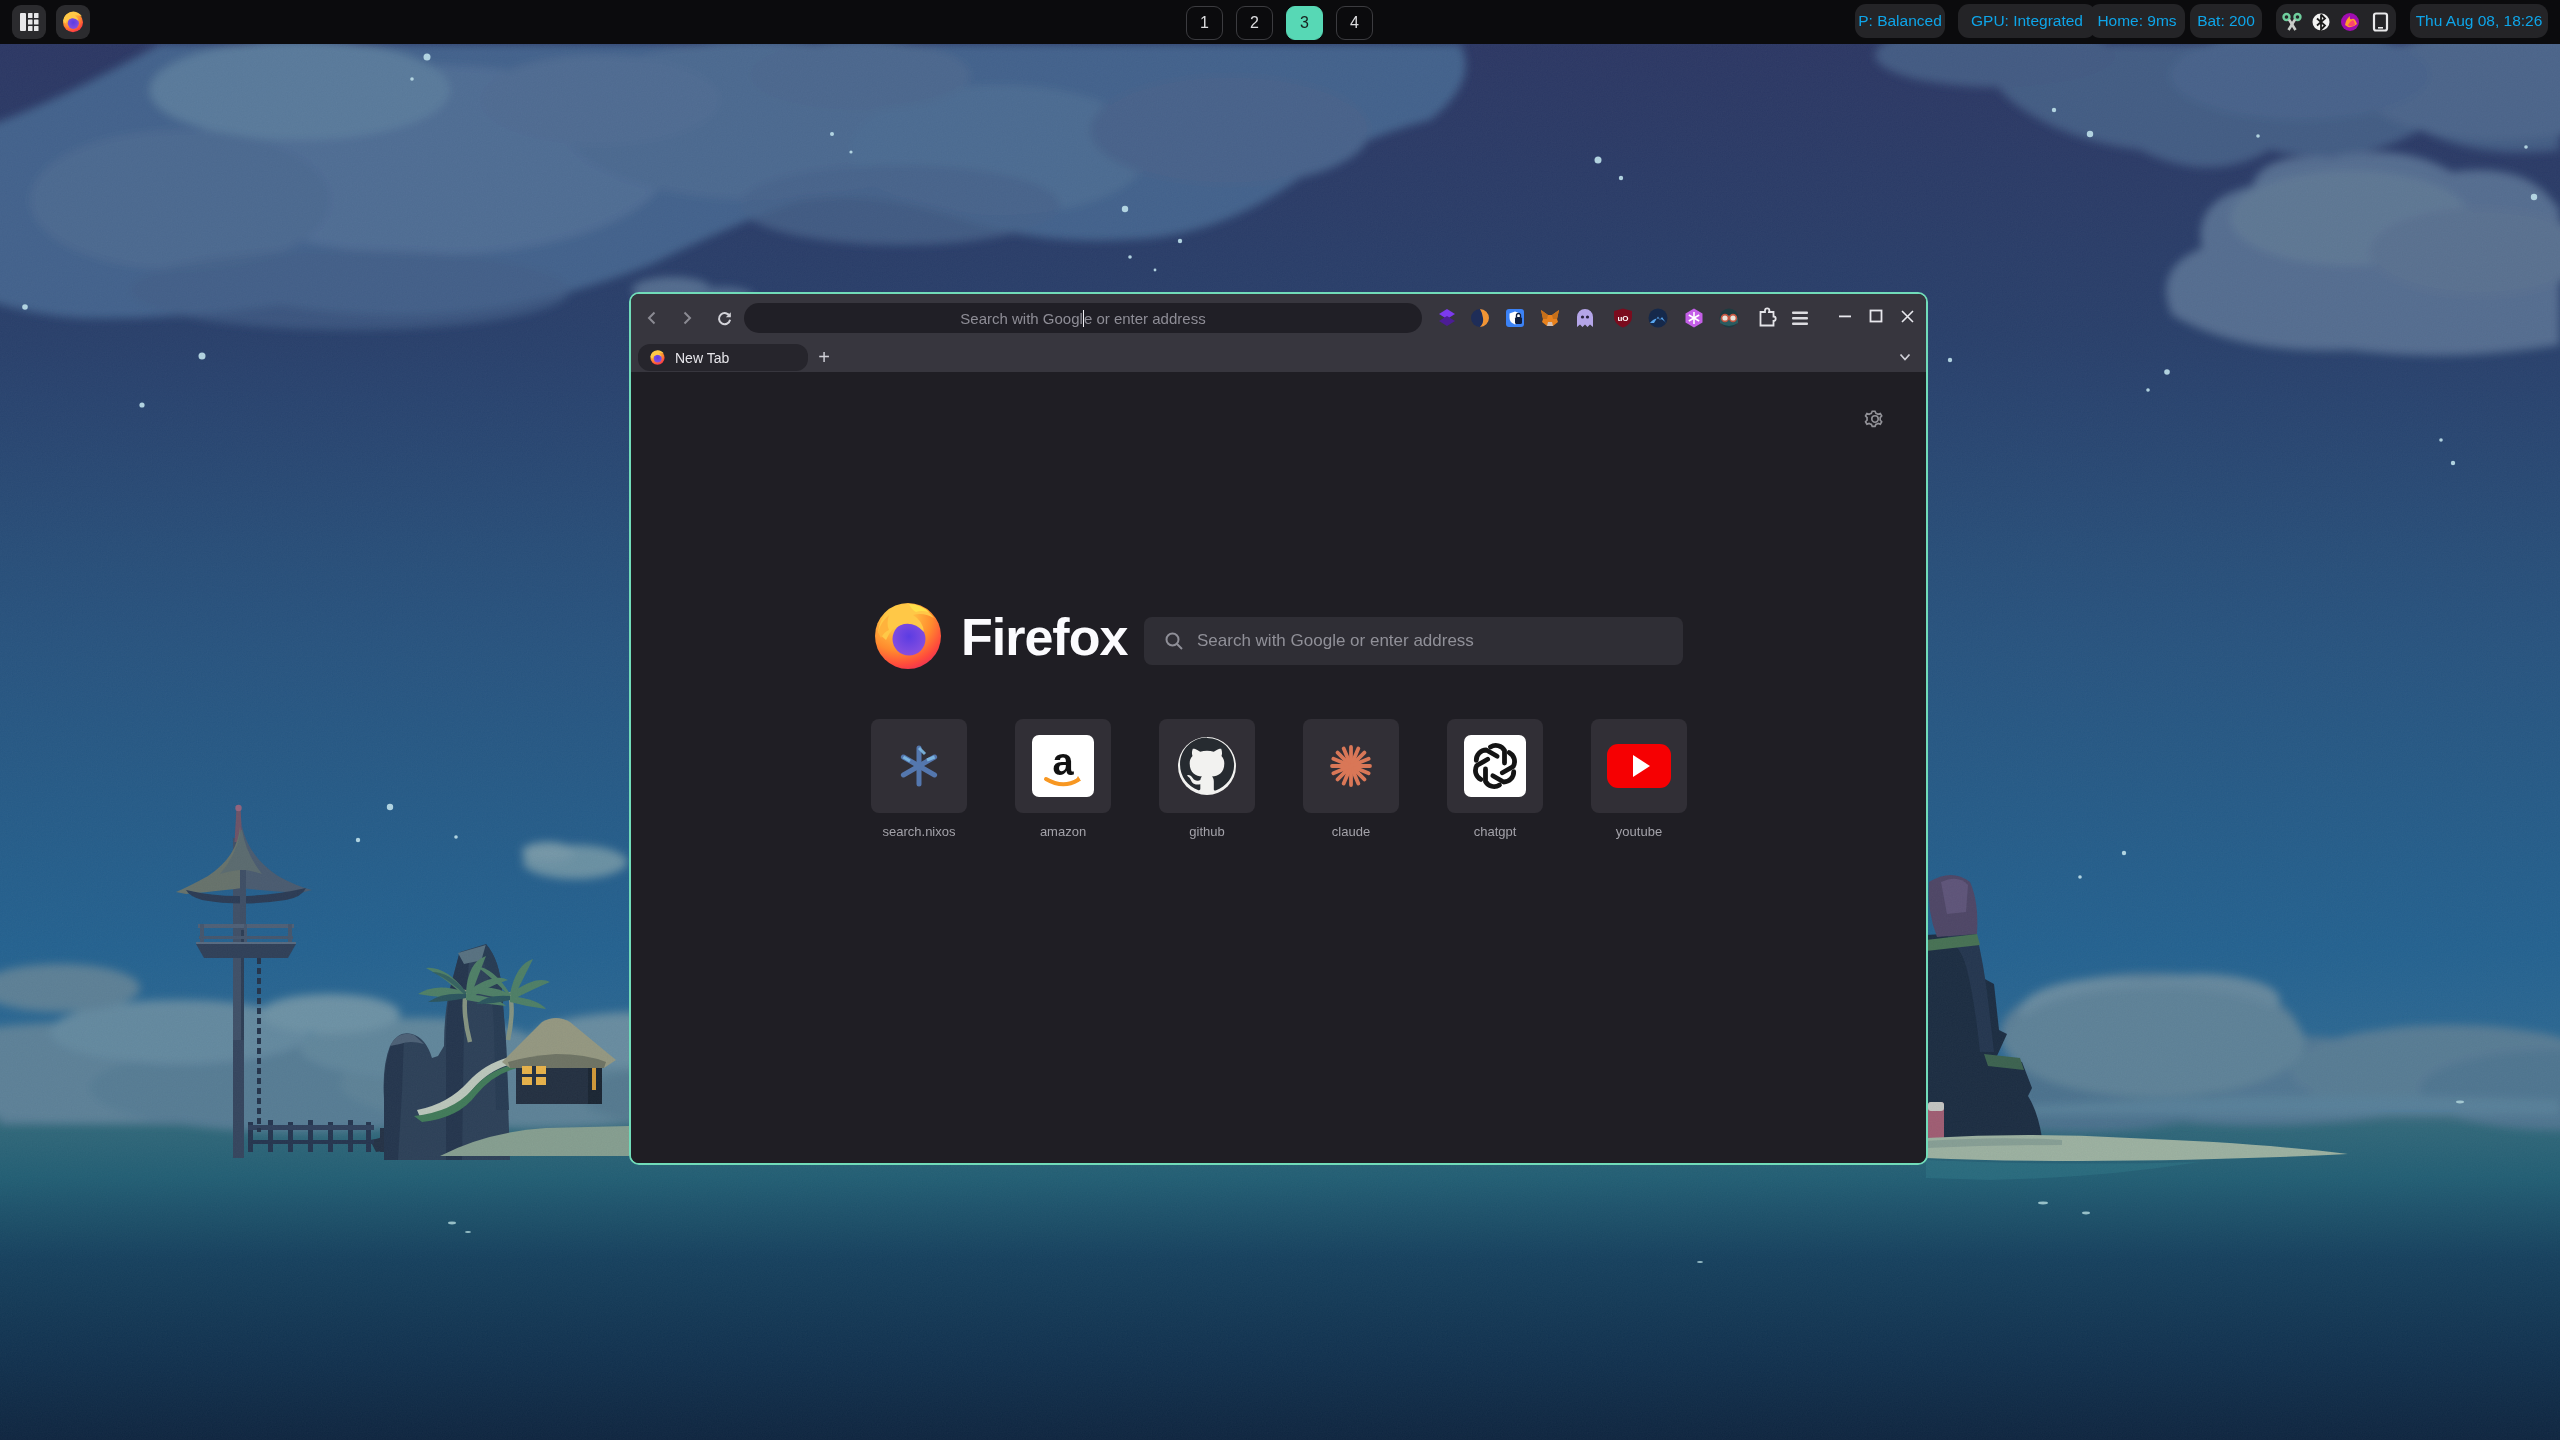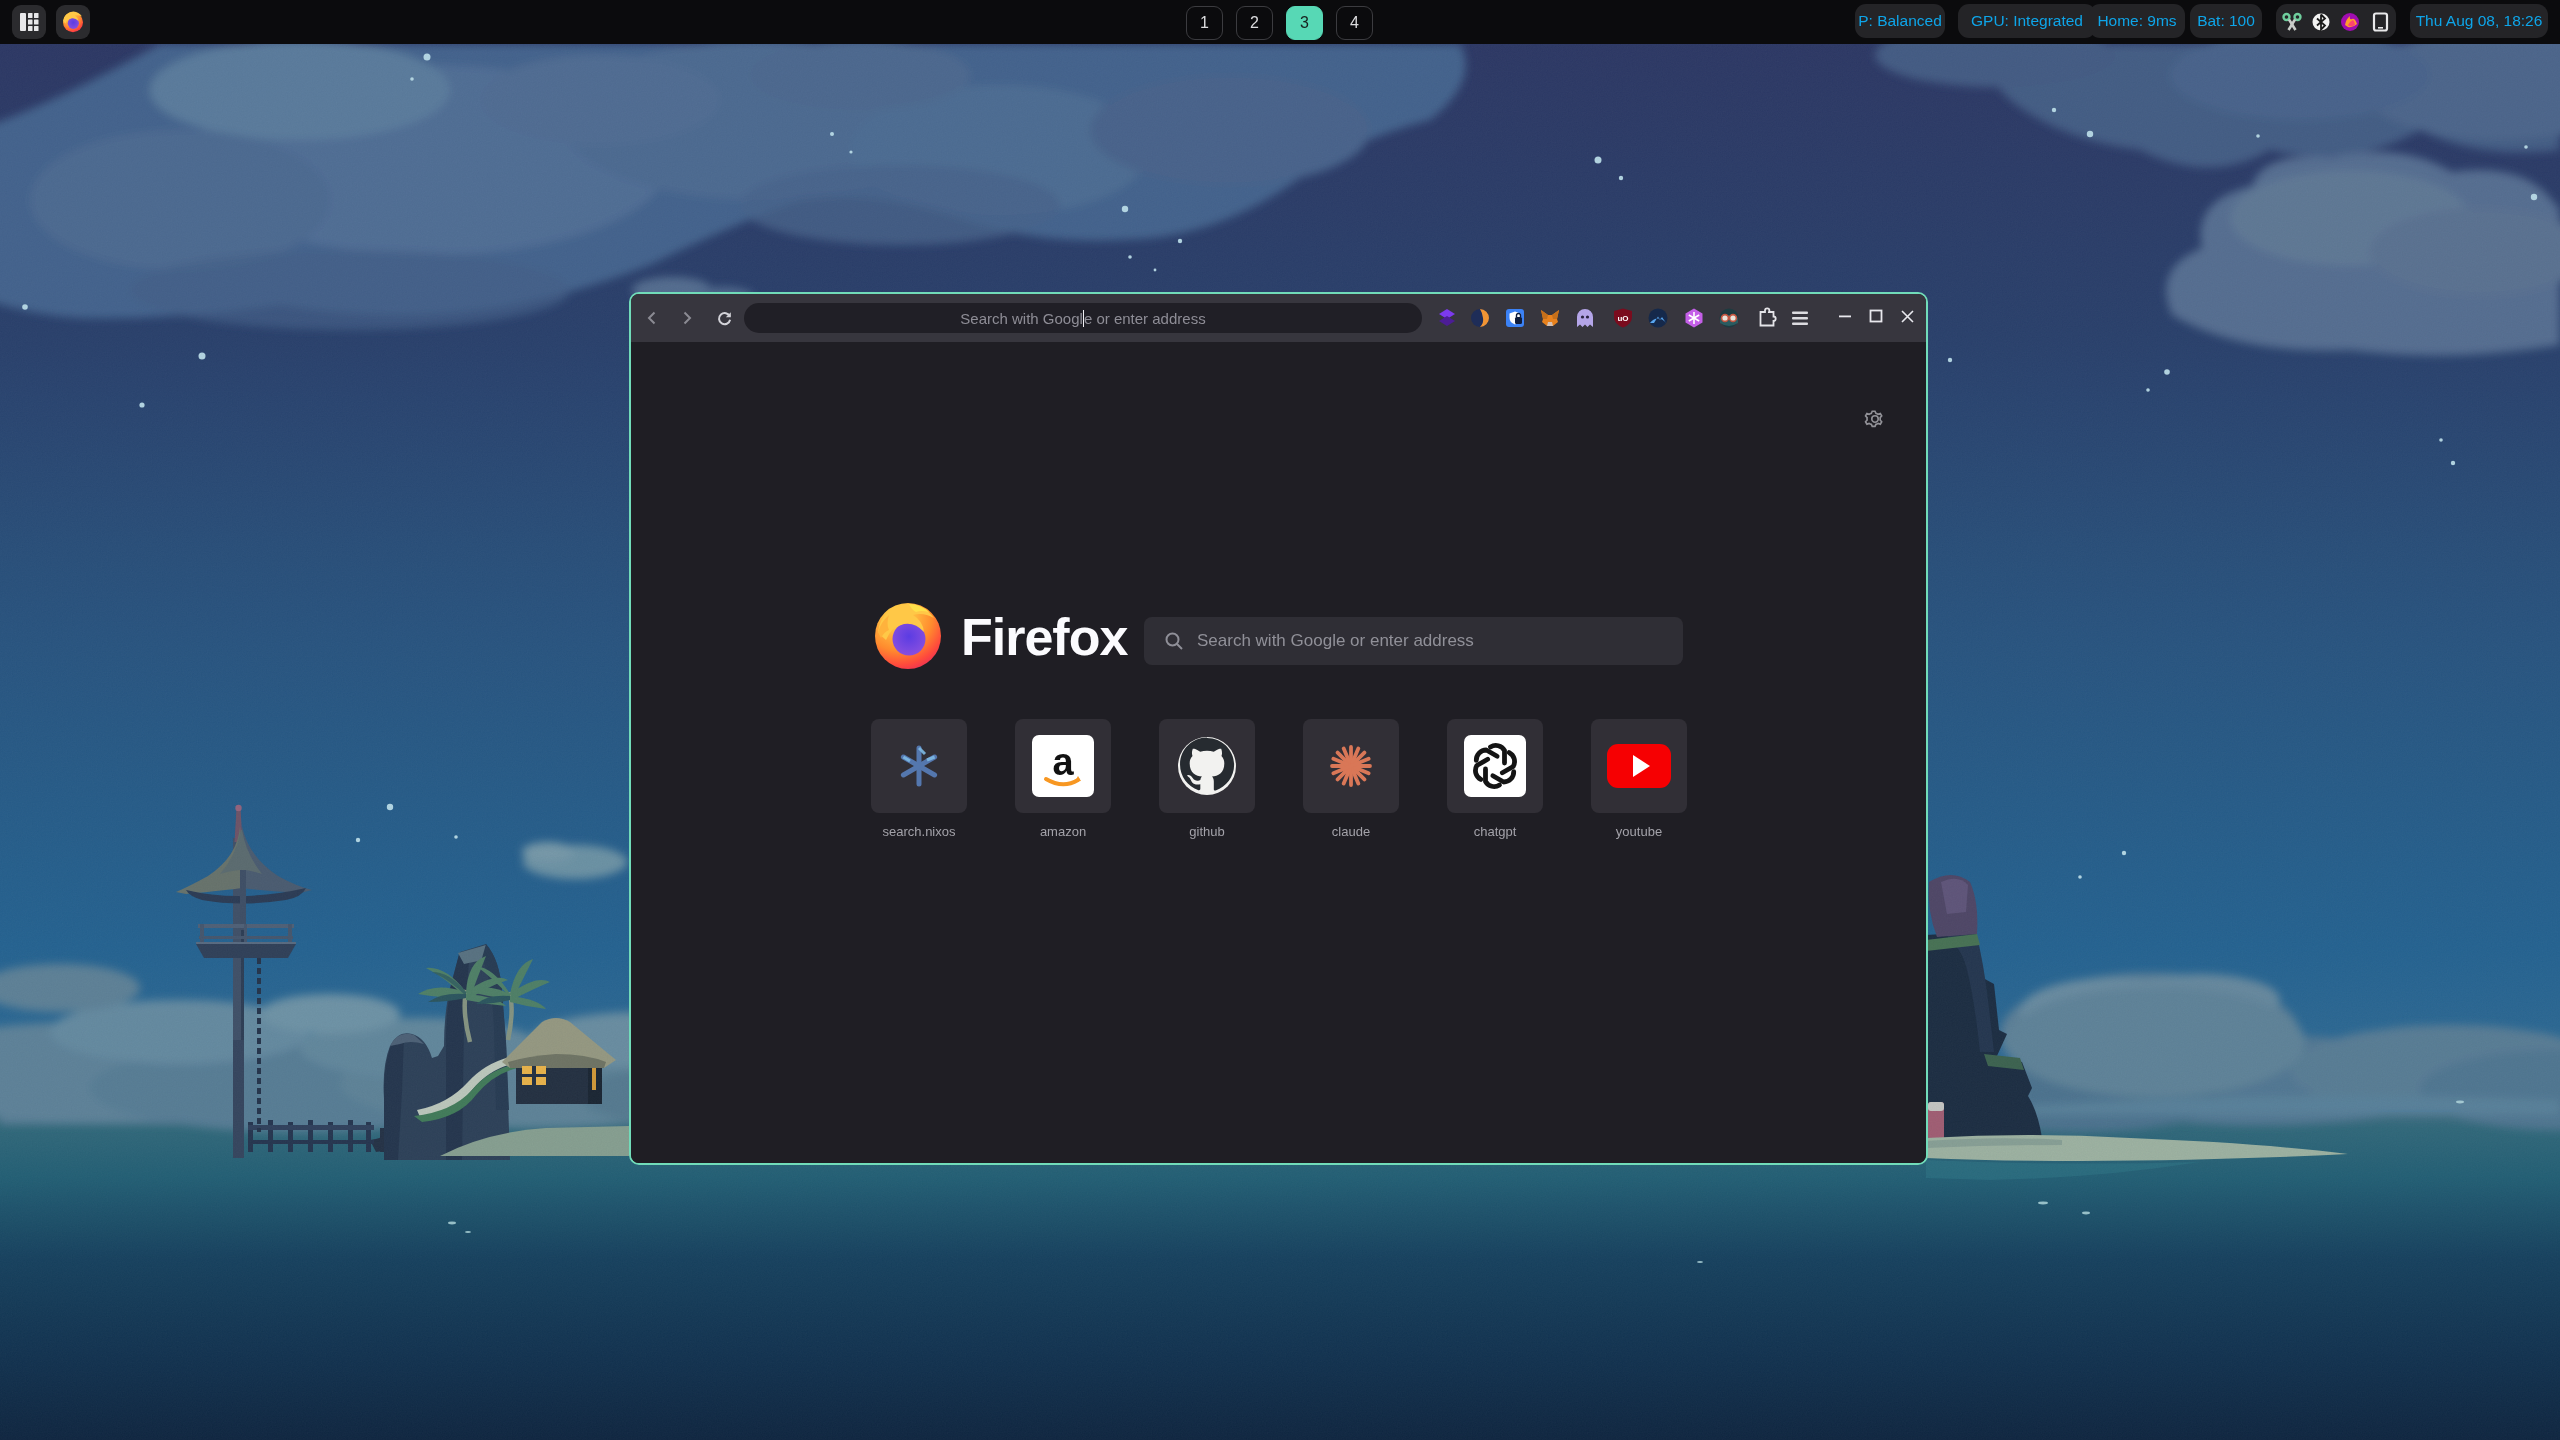--- a/index.html
+++ b/index.html
@@ -272,21 +272,21 @@
     <circle cx="12.3" cy="13.3" r="5.6" fill="url(#fxp)"></circle>
     <path d="M 2 11 A 10.5 10.5 0 0 1 12.4 1.6 Q 18 2 21 6.5 Q 17 4.5 13.7 5.5 Q 17 7.5 17.4 11 Q 14.4 7.6 10.6 8.3 Q 6 9.3 4.6 13.6 Q 3 12.4 2 11 Z" fill="#ffc847"></path>
   </svg>
   <div class="ws" style="left:1186px;">1</div>
   <div class="ws" style="left:1236px;">2</div>
   <div class="ws active" style="left:1286px;">3</div>
   <div class="ws" style="left:1336px;">4</div>
   <div class="pill" style="left:1855px; width:90px;">P: Balanced</div>
   <div class="pill" style="left:1958px; width:138px;">GPU: Integrated</div>
   <div class="pill" style="left:2089px; width:96px;">Home: 9ms</div>
-  <div class="pill" style="left:2190px; width:72px;">Bat: 100</div>
+  <div class="pill" style="left:2190px; width:72px;">Bat: 200</div>
   <div class="pill" style="left:2276px; width:120px;"></div>
   <svg style="position:absolute;left:2282px;top:11px;" width="108" height="22" viewBox="0 0 108 22">
 
     <g stroke="#6fce9d" stroke-width="2.4" fill="none">
       <circle cx="4.5" cy="6" r="3"></circle>
         <circle cx="15.5" cy="6" r="3"></circle>
     </g>
     <g stroke="#c9cdc9" stroke-width="2.6" fill="none">
       <path d="M 7 8.5 L 13.5 19"></path>
         <path d="M 13 8.5 L 6.5 19"></path>
@@ -391,20 +391,36 @@
         </svg>
       </div>
     <div class="wctrl" style="left:1231px;">
         <svg width="14" height="14" viewBox="0 0 14 14">
           <rect x="1.5" y="1.5" width="11" height="11" fill="none" stroke="#e9e9ee" stroke-width="1.8"></rect>
         </svg>
       </div>
     <div class="wctrl" style="left:1262px;">
         <svg width="15" height="15" viewBox="0 0 15 15">
           <path d="M 2 2 L 13 13 M 13 2 L 2 13" stroke="#e9e9ee" stroke-width="1.6"></path>
+        </svg>
+      </div>
+  </div>
+  <div id="tabbar">
+    <div id="tab">
+      <svg style="margin-left:11px;" width="17" height="17" viewBox="0 0 24 24">
+      <circle cx="12" cy="12.3" r="10" fill="url(#fxa)"></circle>
+      <circle cx="12.3" cy="13.3" r="5.6" fill="url(#fxp)"></circle>
+      <path d="M 2 11 A 10.5 10.5 0 0 1 12.4 1.6 Q 18 2 21 6.5 Q 17 4.5 13.7 5.5 Q 17 7.5 17.4 11 Q 14.4 7.6 10.6 8.3 Q 6 9.3 4.6 13.6 Q 3 12.4 2 11 Z" fill="#ffc847"></path>
+      </svg>
+      <span style="margin-left:9px;">New Tab</span>
+    </div>
+    <div id="newtabplus">+</div>
+    <div id="tabchev">
+        <svg width="14" height="14" viewBox="0 0 14 14">
+          <path d="M 2.5 4.5 L 7 9.5 L 11.5 4.5" stroke="#cfcfd6" stroke-width="1.8" fill="none"></path>
         </svg>
       </div>
   </div>
   <div id="content">
     <svg id="gear" viewBox="0 0 24 24">
         <path fill="none" stroke="#b8b8be" stroke-width="1.8" d="M12 8.5 a3.5 3.5 0 1 0 0 7 a3.5 3.5 0 1 0 0 -7 M12 3.5 l1 2.3 a6.5 6.5 0 0 1 2.4 1 l2.4-0.8 1.5 2.6 -1.7 1.9 a6.5 6.5 0 0 1 0 2.6 l1.7 1.9 -1.5 2.6 -2.4-0.8 a6.5 6.5 0 0 1 -2.4 1 l-1 2.3 -3-0 -1-2.3 a6.5 6.5 0 0 1 -2.4 -1 l-2.4 0.8 -1.5-2.6 1.7-1.9 a6.5 6.5 0 0 1 0-2.6 l-1.7-1.9 1.5-2.6 2.4 0.8 a6.5 6.5 0 0 1 2.4-1 l1-2.3 Z"></path>
       </svg>
     <div id="logorow">
       <svg id="fxlogo" viewBox="0 0 70 70">
         <defs>

